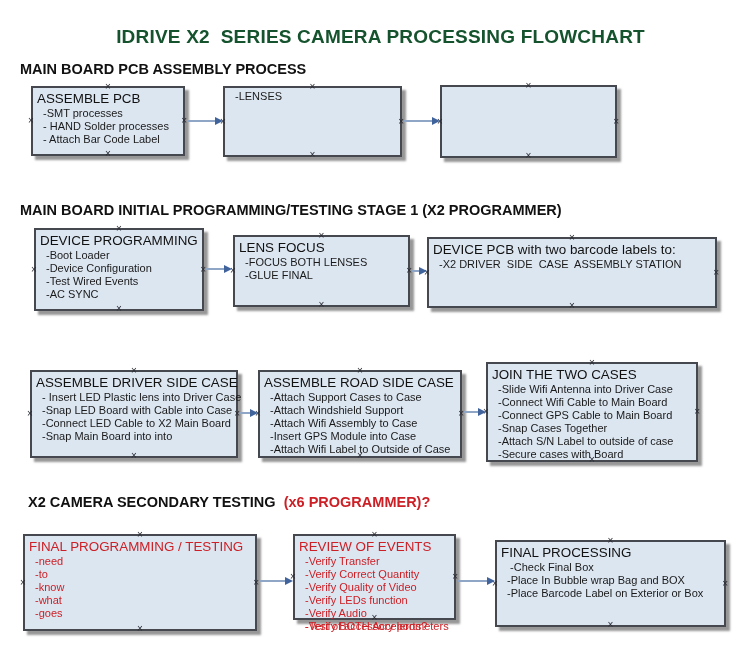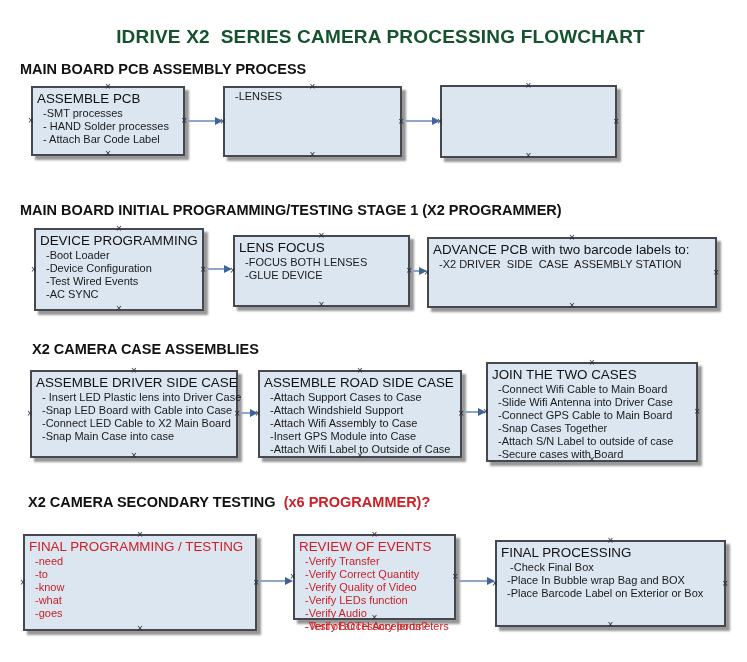--- a/index.html
+++ b/index.html
@@ -87,62 +87,61 @@
       <div class="box-item">-Test Wired Events</div>
       <div class="box-item">-AC SYNC</div>
       <span class="handle h-top">×</span>
       <span class="handle h-bottom">×</span>
       <span class="handle h-left">×</span>
       <span class="handle h-right">×</span>
     </div>
     <div class="fbox" style="left: 233px; top: 235px; width: 177px; height: 72px;">
       <div class="box-header">LENS FOCUS</div>
       <div class="box-item">-FOCUS BOTH LENSES</div>
-      <div class="box-item">-GLUE DEVICE</div>
+      <div class="box-item">-GLUE FINAL</div>
       <span class="handle h-top">×</span>
       <span class="handle h-bottom">×</span>
       <span class="handle h-left">×</span>
       <span class="handle h-right">×</span>
     </div>
     <div class="fbox" style="left: 427px; top: 237px; width: 290px; height: 71px;">
-      <div class="box-header">ADVANCE PCB with two barcode labels to:</div>
+      <div class="box-header">DEVICE PCB with two barcode labels to:</div>
       <div class="box-item">-X2 DRIVER  SIDE  CASE  ASSEMBLY STATION</div>
       <span class="handle h-top">×</span>
       <span class="handle h-bottom">×</span>
       <span class="handle h-left">×</span>
       <span class="handle h-right">×</span>
     </div>
-    <div class="section-heading" style="left: 32px; top: 341px;"><span>X2 CAMERA CASE ASSEMBLIES</span><span class="red-part"></span></div>
     <div class="fbox" style="left: 30px; top: 370px; width: 208px; height: 88px;">
       <div class="box-header">ASSEMBLE DRIVER SIDE CASE</div>
       <div class="box-item">- Insert LED Plastic lens into Driver Case</div>
       <div class="box-item">-Snap LED Board with Cable into Case</div>
       <div class="box-item">-Connect LED Cable to X2 Main Board</div>
-      <div class="box-item">-Snap Main Case into case</div>
+      <div class="box-item">-Snap Main Board into into</div>
       <span class="handle h-top">×</span>
       <span class="handle h-bottom">×</span>
       <span class="handle h-left">×</span>
       <span class="handle h-right">×</span>
     </div>
     <div class="fbox" style="left: 258px; top: 370px; width: 204px; height: 88px;">
       <div class="box-header">ASSEMBLE ROAD SIDE CASE</div>
       <div class="box-item">-Attach Support Cases to Case</div>
       <div class="box-item">-Attach Windshield Support</div>
       <div class="box-item">-Attach Wifi Assembly to Case</div>
       <div class="box-item">-Insert GPS Module into Case</div>
       <div class="box-item">-Attach Wifi Label to Outside of Case</div>
       <span class="handle h-top">×</span>
       <span class="handle h-bottom">×</span>
       <span class="handle h-left">×</span>
       <span class="handle h-right">×</span>
     </div>
     <div class="fbox" style="left: 486px; top: 362px; width: 212px; height: 100px;">
       <div class="box-header">JOIN THE TWO CASES</div>
+      <div class="box-item">-Slide Wifi Antenna into Driver Case</div>
       <div class="box-item">-Connect Wifi Cable to Main Board</div>
-      <div class="box-item">-Slide Wifi Antenna into Driver Case</div>
       <div class="box-item">-Connect GPS Cable to Main Board</div>
       <div class="box-item">-Snap Cases Together</div>
       <div class="box-item">-Attach S/N Label to outside of case</div>
       <div class="box-item">-Secure cases with Board</div>
       <span class="handle h-top">×</span>
       <span class="handle h-bottom">×</span>
       <span class="handle h-left">×</span>
       <span class="handle h-right">×</span>
     </div>
     <div class="section-heading" style="left: 28px; top: 494px;"><span>X2 CAMERA SECONDARY TESTING </span><span class="red-part"> (x6 PROGRAMMER)?</span></div>

